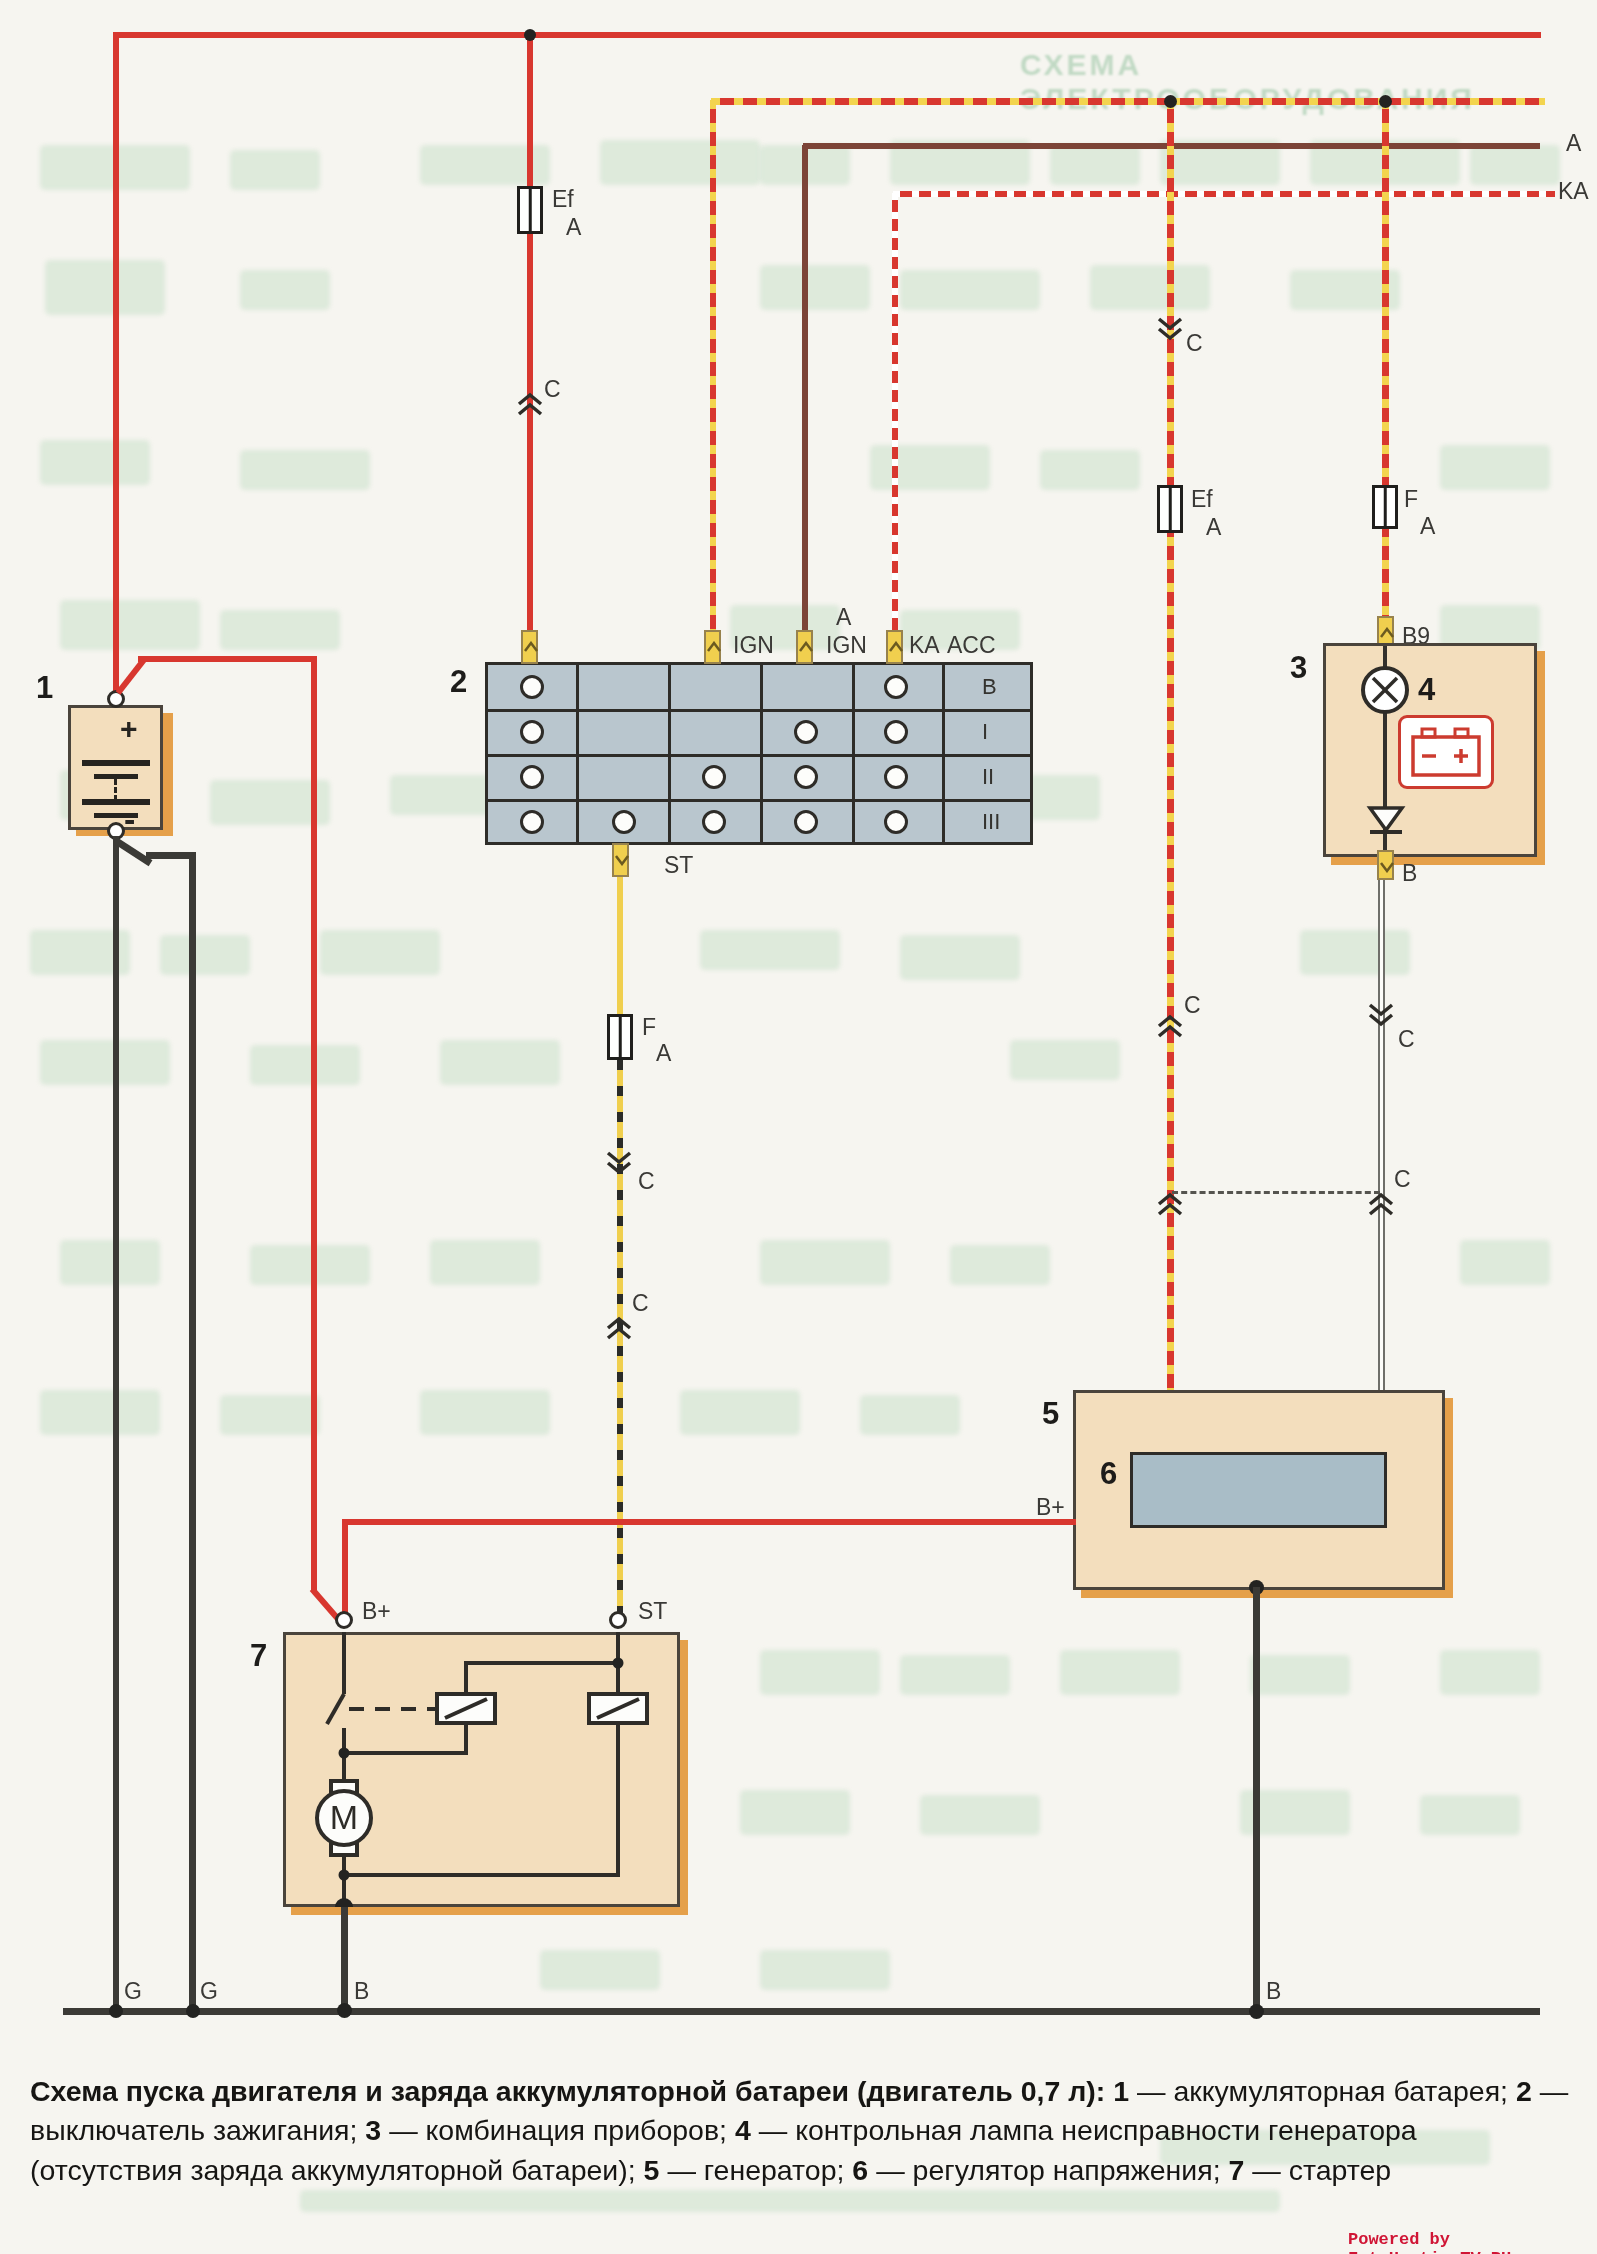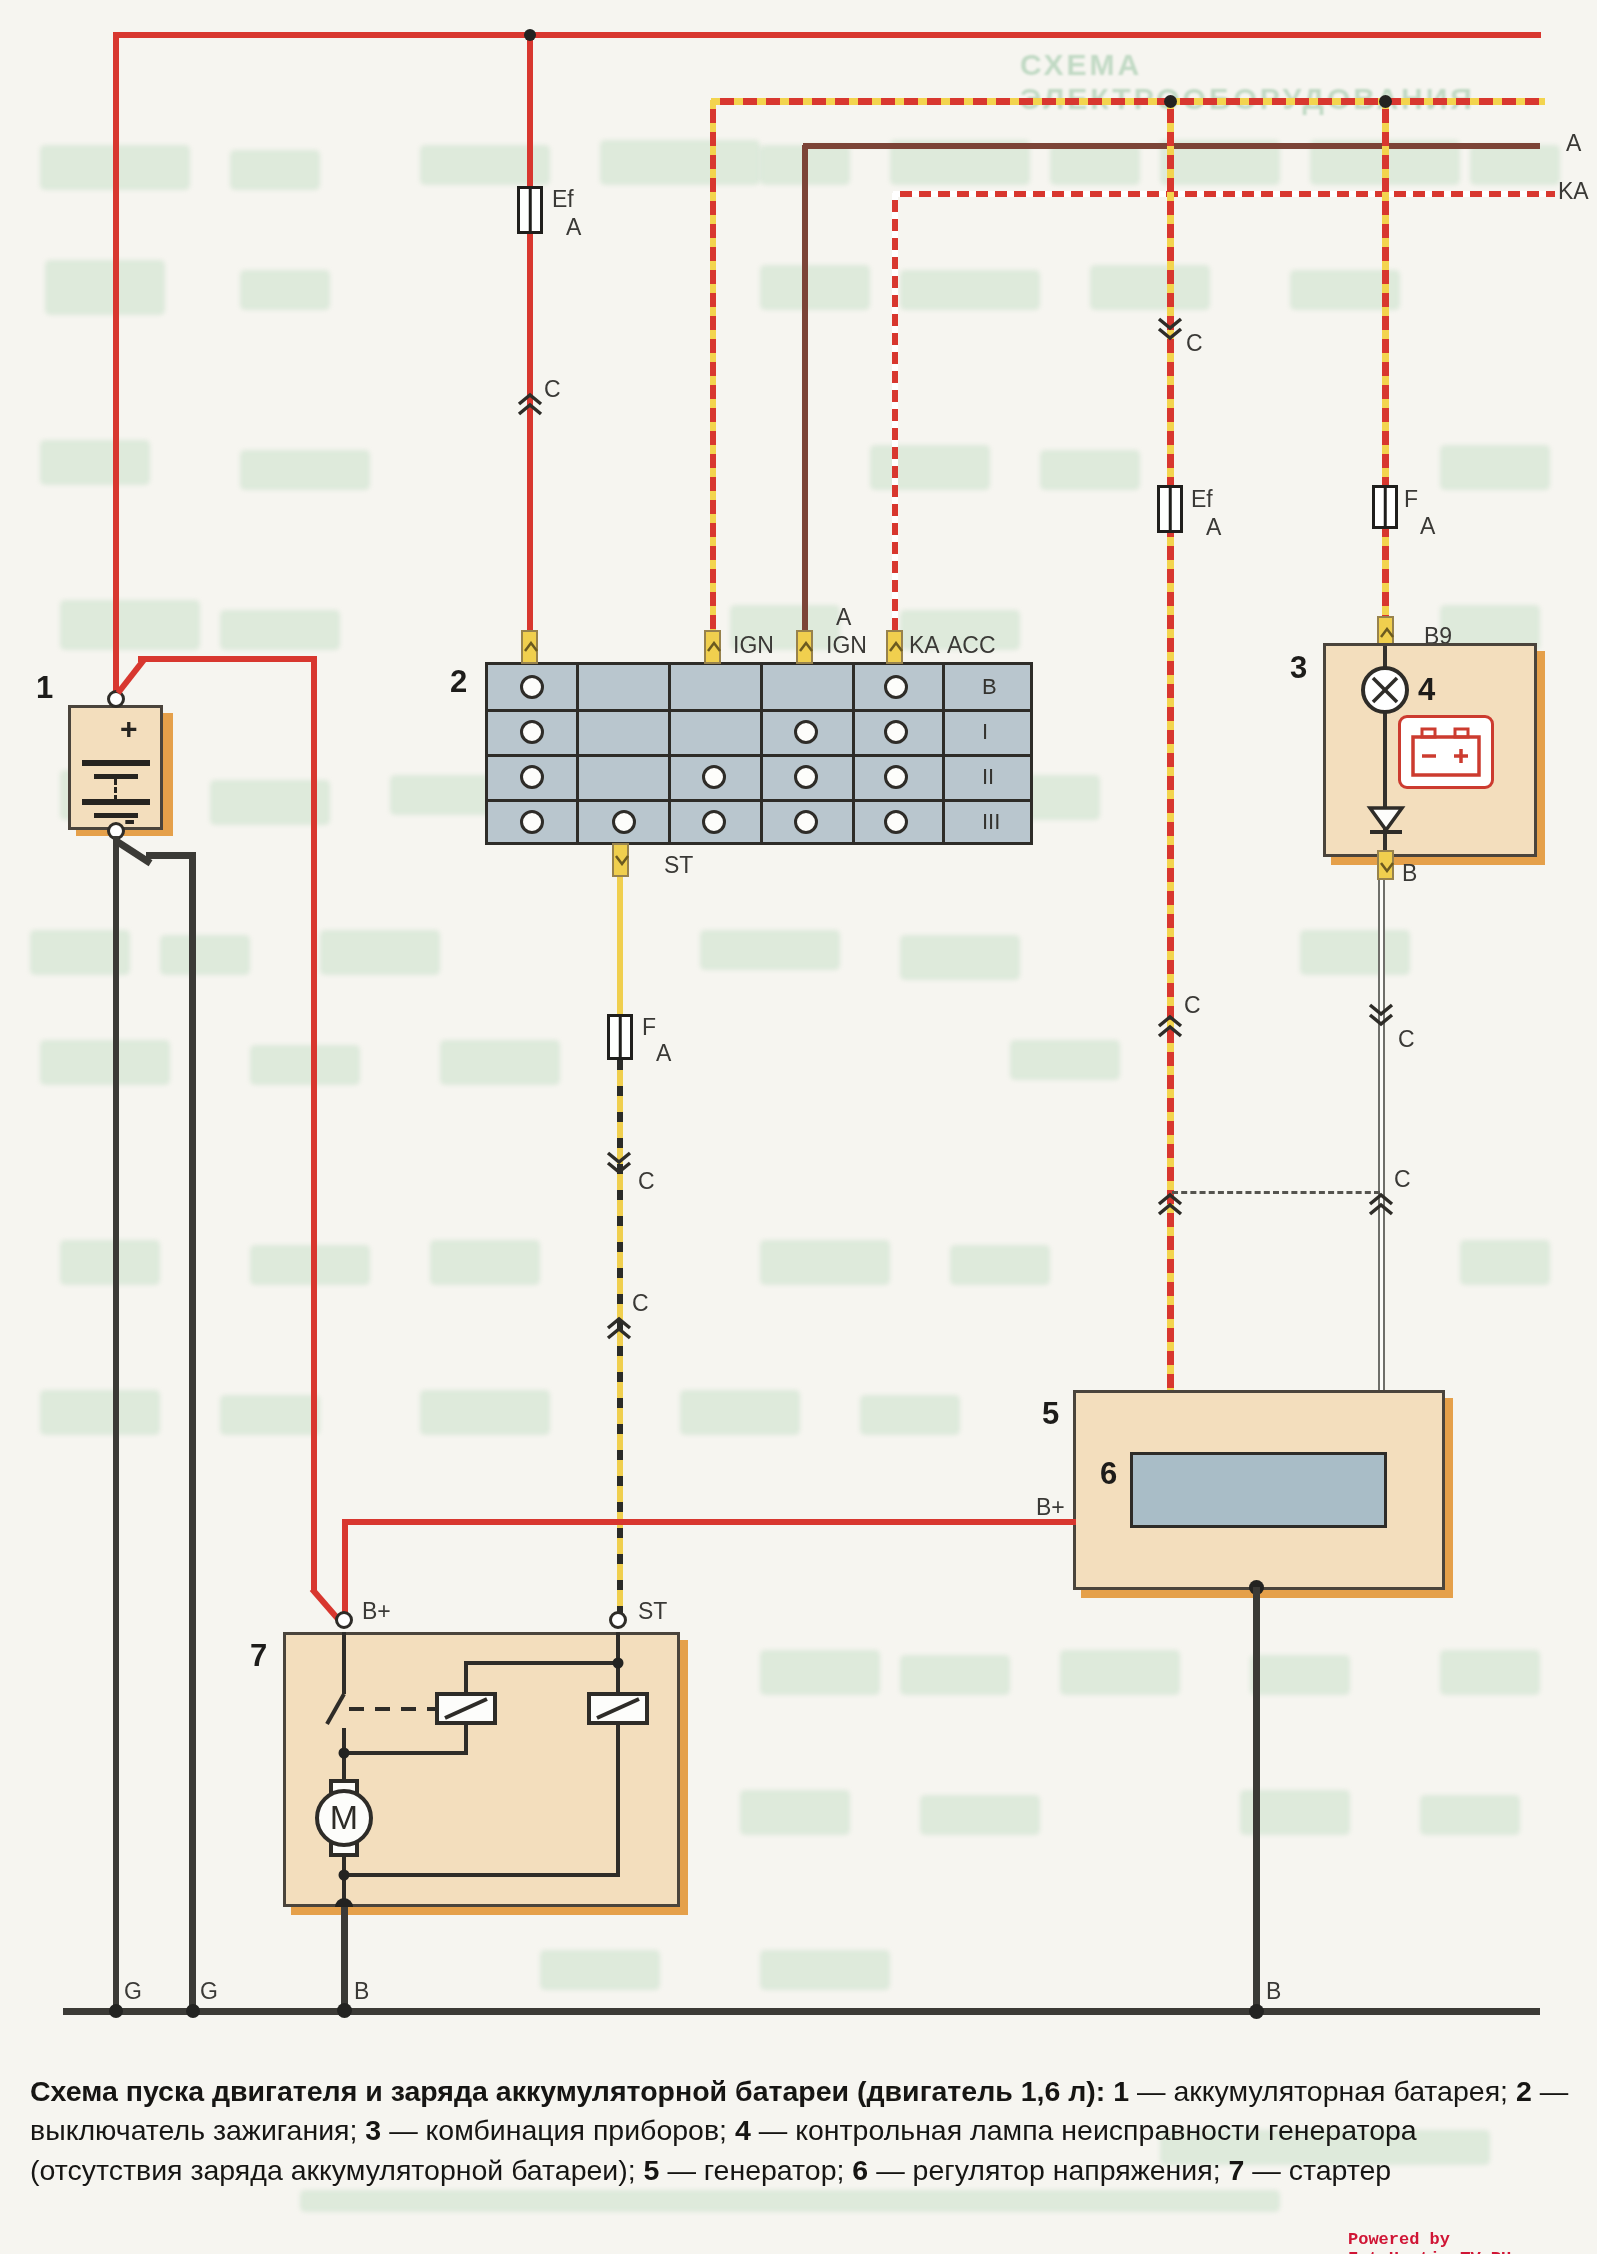--- a/index.html
+++ b/index.html
@@ -266,21 +266,21 @@
   <div class="lbl" style="left:1184px;top:992px;">C</div>
 
   <div class="fuse" style="left:1372px;top:485px;height:44px;"></div>
   <div class="lbl" style="left:1404px;top:486px;">F</div>
   <div class="lbl" style="left:1420px;top:513px;">A</div>
   <div class="term" style="left:1377px;top:616px;height:32px;">
       <svg width="14" height="12">
         <polyline points="1,10 7,2 13,10" fill="none" stroke="#6b5a20" stroke-width="2.5"></polyline>
       </svg>
     </div>
-  <div class="lbl" style="left:1402px;top:623px;margin-left:22px;">B9</div>
+  <div class="lbl" style="left:1402px;top:623px;">B9</div>
 
   <div class="box shadow" style="left:1331px;top:651px;width:214px;height:214px;"></div>
   <div class="box tan" style="left:1323px;top:643px;width:214px;height:214px;"></div>
   <div class="num" style="left:1290px;top:650px;">3</div>
   <div class="w" style="left:1383px;top:646px;width:4px;height:209px;background:#33312d;"></div>
   <div class="circ" style="left:1361px;top:666px;width:48px;height:48px;border-width:4px;"></div>
   <svg class="abs" style="left:1361px;top:666px;" width="48" height="48">
     <line x1="12" y1="12" x2="36" y2="36" stroke="#2e2c28" stroke-width="3.5"></line>
     <line x1="36" y1="12" x2="12" y2="36" stroke="#2e2c28" stroke-width="3.5"></line>
   </svg>
@@ -375,15 +375,15 @@
   <div class="w dark" style="left:63px;top:2008px;width:1477px;height:7px;"></div>
   <div class="dot" style="left:109px;top:2004px;width:14px;height:14px;"></div>
   <div class="dot" style="left:186px;top:2004px;width:14px;height:14px;"></div>
   <div class="dot" style="left:337px;top:2003px;width:15px;height:15px;"></div>
   <div class="dot" style="left:1249px;top:2004px;width:15px;height:15px;"></div>
   <div class="lbl" style="left:124px;top:1978px;">G</div>
   <div class="lbl" style="left:200px;top:1978px;">G</div>
   <div class="lbl" style="left:354px;top:1978px;">B</div>
   <div class="lbl" style="left:1266px;top:1978px;">B</div>
 
-  <div id="caption"><b>Схема пуска двигателя и заряда аккумуляторной батареи (двигатель 1,6 л): </b><b>1</b> — аккумуляторная батарея; <b>2</b> — выключатель зажигания; <b>3</b> — комбинация приборов; <b>4</b> — контрольная лампа неисправности генератора (отсутствия заряда аккумуляторной батареи); <b>5</b> — генератор; <b>6</b> — регулятор напряжения; <b>7</b> — стартер</div>
+  <div id="caption"><b>Схема пуска двигателя и заряда аккумуляторной батареи (двигатель 0,7 л): </b><b>1</b> — аккумуляторная батарея; <b>2</b> — выключатель зажигания; <b>3</b> — комбинация приборов; <b>4</b> — контрольная лампа неисправности генератора (отсутствия заряда аккумуляторной батареи); <b>5</b> — генератор; <b>6</b> — регулятор напряжения; <b>7</b> — стартер</div>
   <div id="watermark">Powered by FotoHostingTV.RU</div>
 </div>
 
 </body></html>

